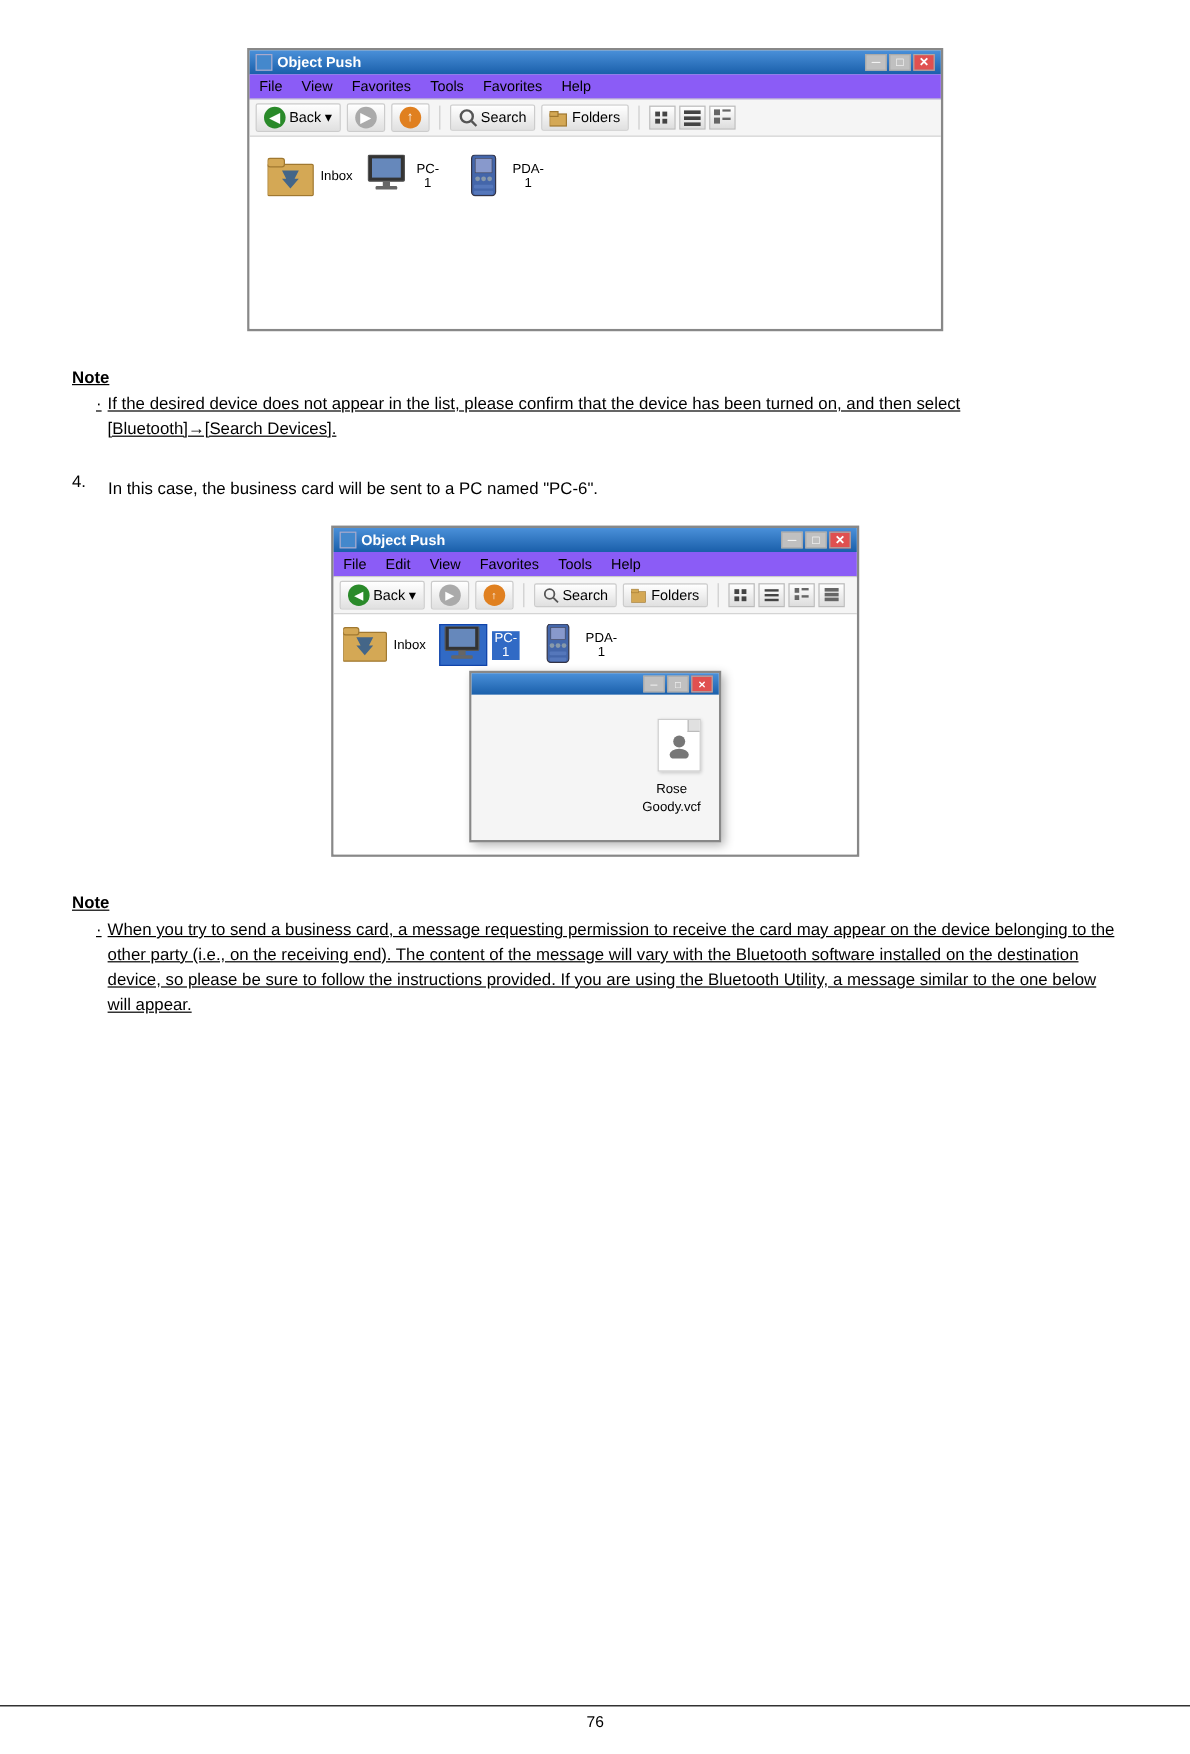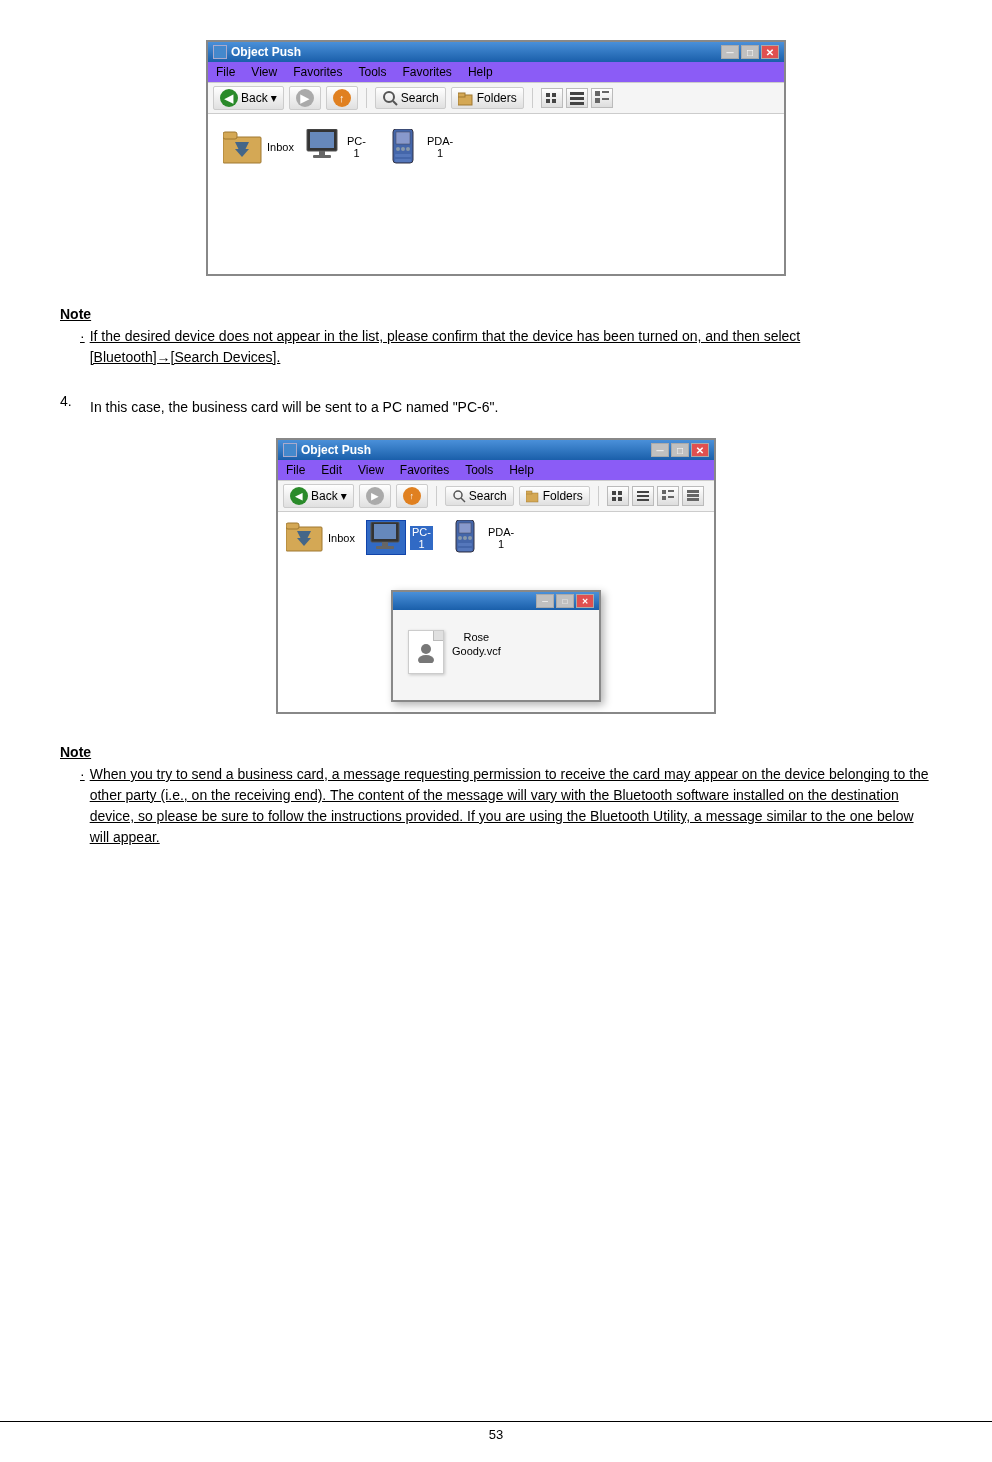--- a/index.html
+++ b/index.html
@@ -576,21 +576,21 @@
 
           <div style="position:absolute; bottom:10px; left:50%; transform:translateX(-50%); width:210px; background:white; border:2px solid #888; box-shadow:3px 3px 8px rgba(0,0,0,0.3);">
             <div style="background:linear-gradient(to bottom,#4a90d9,#1a5faa); color:white; padding:2px 5px; font-size:11px; display:flex; justify-content:space-between;">
               <span> </span>
               <div style="display:flex;gap:2px;">
                 <div class="win-btn win-btn-min" style="font-size:8px;">─</div>
                 <div class="win-btn win-btn-max" style="font-size:8px;">□</div>
                 <div class="win-btn win-btn-close" style="font-size:8px;">✕</div>
               </div>
             </div>
-            <div style="background:#f5f5f5; padding:20px 15px; display:flex; align-items:flex-start; gap:8px; min-height:90px;">
+            <div style="background:#f5f5f5; padding:20px 15px; display:flex; flex-direction:column; align-items:flex-end; gap:8px; min-height:90px;">
 
               <div style="position:relative; width:36px; height:44px; background:white; border:1px solid #ccc; box-shadow:1px 1px 3px rgba(0,0,0,0.2); display:flex; align-items:center; justify-content:center;">
                 <div style="position:absolute; top:0; right:0; width:10px; height:10px; background:#e0e0e0; border-left:1px solid #bbb; border-bottom:1px solid #bbb;"></div>
                 <svg width="22" height="22">
                   <circle cx="11" cy="8" r="5" fill="#777"></circle>
                   <ellipse cx="11" cy="19" rx="8" ry="5" fill="#777"></ellipse>
                 </svg>
               </div>
               <div style="font-size:11px; text-align:center; line-height:1.3;">Rose<br>Goody.vcf</div>
             </div>
@@ -606,14 +606,14 @@
       <div class="note-bullet">
         <span>·</span>
         <span>When you try to send a business card, a message requesting permission to receive the card may appear on the device belonging to the other party (i.e., on the receiving end). The content of the message will vary with the Bluetooth software installed on the destination device, so please be sure to follow the instructions provided. If you are using the Bluetooth Utility, a message similar to the one below will appear.</span>
       </div>
     </div>
   </div>
 
 </div>
 
 <div class="page-footer">
-  <span>53</span>
+  <span>76</span>
 </div>
 
 </body></html>

